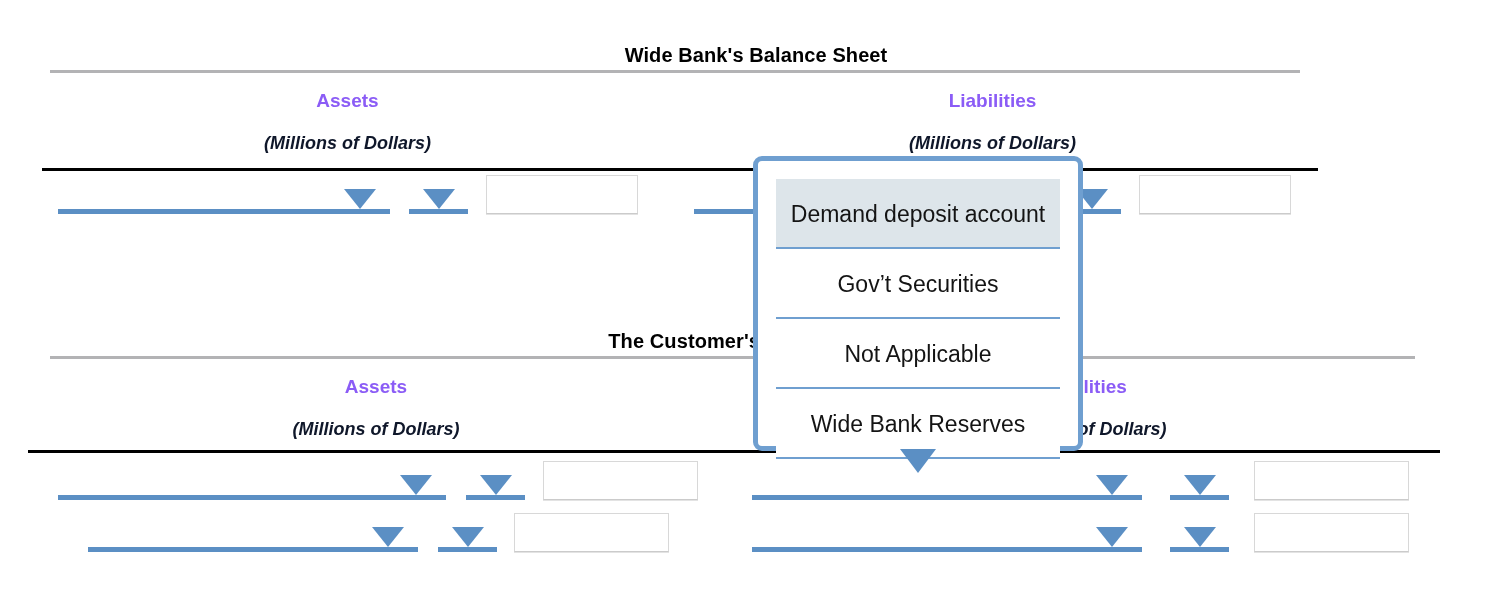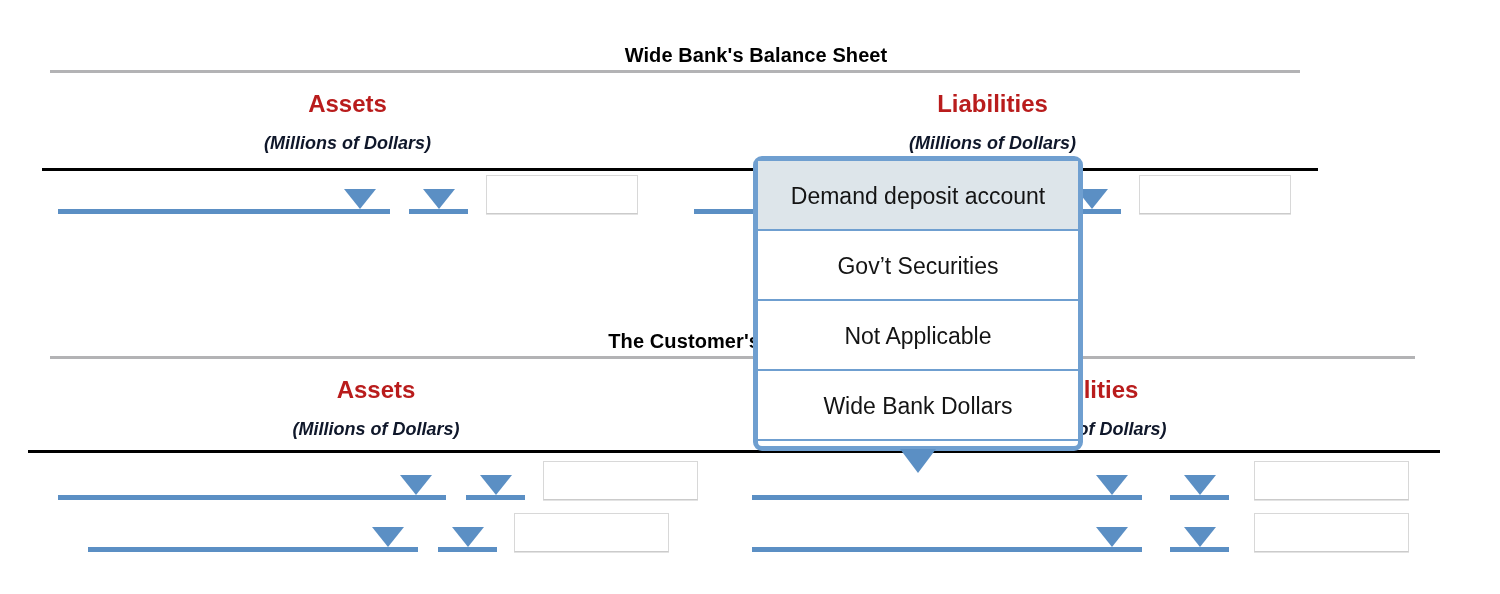--- a/index.html
+++ b/index.html
@@ -34,22 +34,22 @@
   .rule-black {
     position: absolute;
     height: 3px;
     background: #000000;
   }
 
   .colhead {
     position: absolute;
     text-align: center;
     font-weight: bold;
-    font-size: 24px;
-    color: #b91c1c;
+    font-size: 19px;
+    color: #8b5cf6;
   }
   .colsub {
     position: absolute;
     text-align: center;
     font-weight: bold;
     font-style: italic;
     font-size: 18px;
     color: #0f172a;
   }
 
@@ -84,21 +84,21 @@
     box-shadow: 0 1px 0 0 #e3e3e3;
   }
 
   
   #dropdown {
     position: absolute;
     background: #ffffff;
     border: 5px solid #6f9fd0;
     border-radius: 9px;
     z-index: 50;
-    padding: 0;
+    padding: 18px;
   }
   #dropdown .opt {
     height: 70px;
     line-height: 70px;
     text-align: center;
     font-size: 23px;
     color: #141414;
     background: #ffffff;
     border-bottom: 2px solid #6f9fd0;
     white-space: nowrap;
@@ -206,15 +206,15 @@
     <div class="tri"></div>
     <div class="bar"></div>
   </div>
   <div class="box" style="left:1254px; top:513px; width:155px; height:39px;"></div>
 </div>
 
 <div id="dropdown" style="left:753px; top:156px; width:330px; height:295px;">
   <div class="opt selected">Demand deposit account</div>
   <div class="opt">Gov’t Securities</div>
   <div class="opt">Not Applicable</div>
-  <div class="opt">Wide Bank Dollars</div>
+  <div class="opt">Wide Bank Reserves</div>
   <div class="tail"></div>
 </div>
 
 </body></html>

